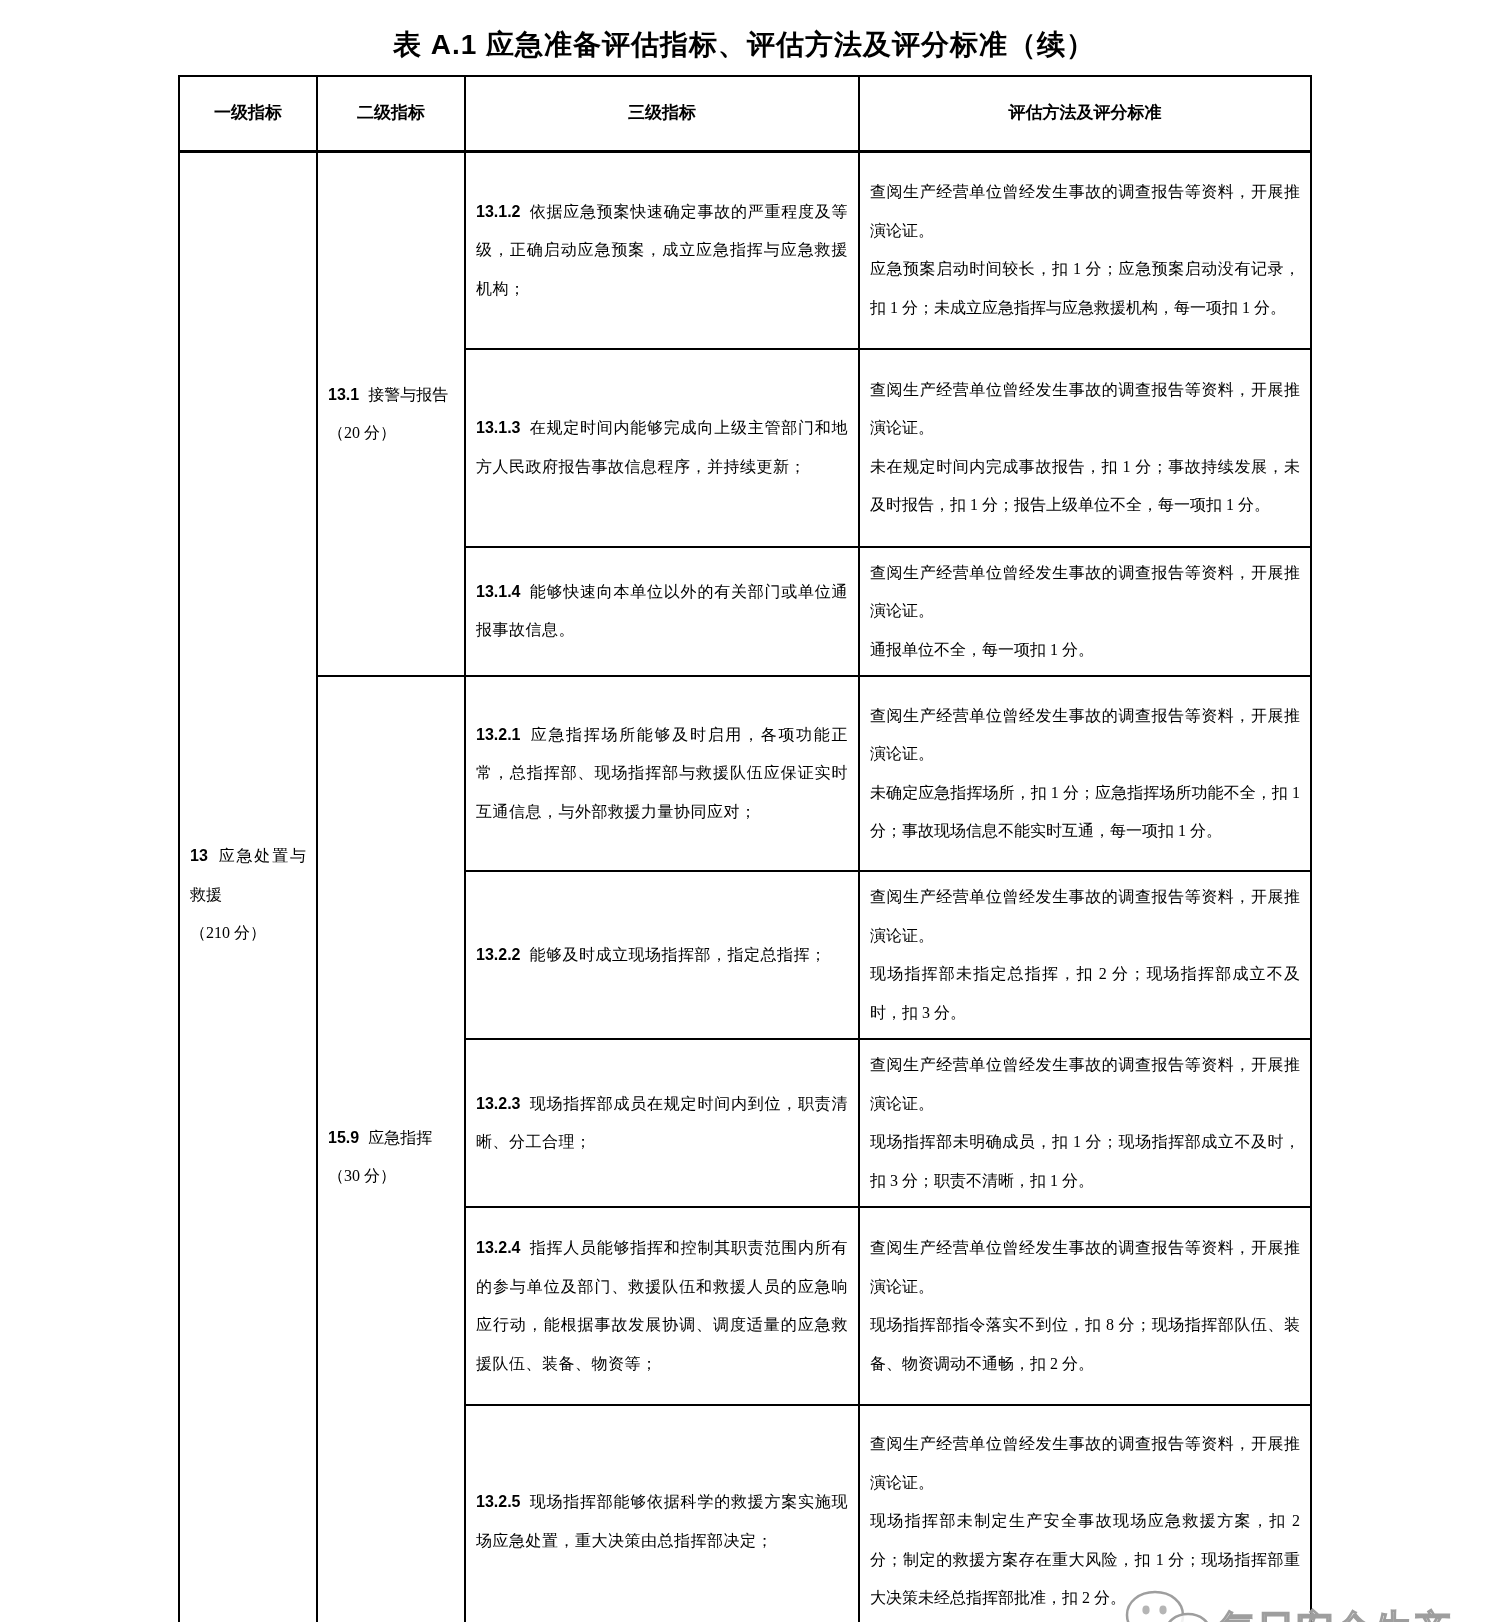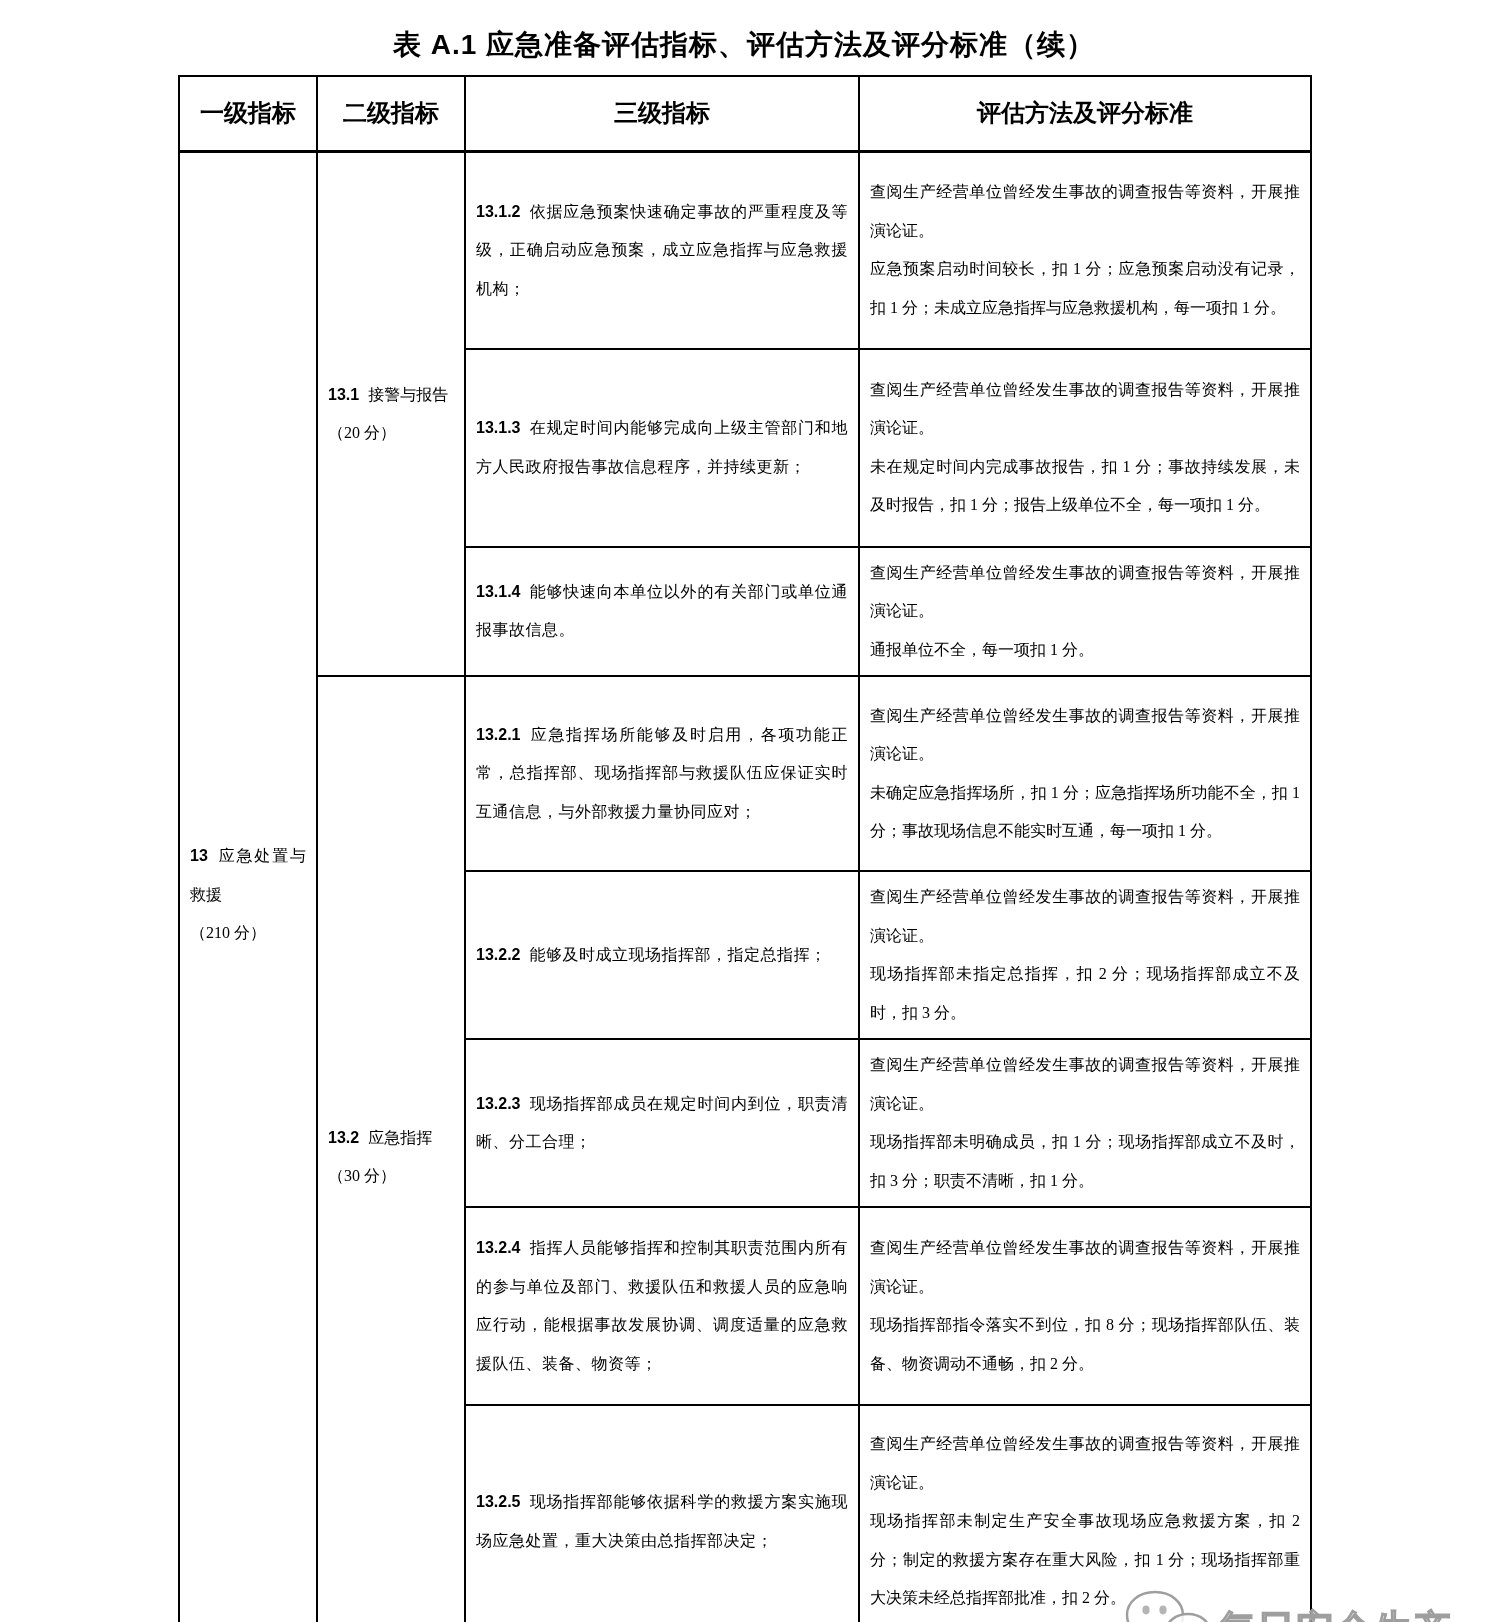--- a/index.html
+++ b/index.html
@@ -27,21 +27,21 @@
     border:2px solid #000;
     padding:6px 10px;
     vertical-align:middle;
     font-size:16px;
     line-height:38.5px;
     word-break:break-all;
   }
   table.eval thead th{
     height:73px;
     font-family:"Liberation Sans","DejaVu Sans",sans-serif;
-    font-weight:bold;font-size:24px;
+    font-weight:bold;font-size:17px;
     text-align:center;
     border-bottom:3px solid #000;
     padding:0 4px;
   }
   td.c1{ text-align:justify; padding:6px 10px; }
   td.c2{ text-align:justify; padding:6px 16px; }
   td.c3{ text-align:justify; letter-spacing:0.5px; padding:6px 10px; }
   td.c4{ text-align:justify; padding:6px 8px; }
   td p{ margin:0; }
   .num{
@@ -115,21 +115,21 @@
       </tr>
       <tr class="rh3">
         <td class="c3"><span class="num">13.1.4</span><span>能够快速向本单位以外的有关部门或单位通报事故信息。</span></td>
         <td class="c4">
           <p>查阅生产经营单位曾经发生事故的调查报告等资料，开展推演论证。</p>
           <p>通报单位不全，每一项扣 1 分。</p>
         </td>
       </tr>
       <tr class="rh4">
         <td class="c2" rowspan="5">
-          <div><span class="num">13.2</span><span>应急指挥</span></div>
+          <div><span class="num">15.9</span><span>应急指挥</span></div>
           <div>（30 分）</div>
         </td>
         <td class="c3"><span class="num">13.2.1</span><span>应急指挥场所能够及时启用，各项功能正常，总指挥部、现场指挥部与救援队伍应保证实时互通信息，与外部救援力量协同应对；</span></td>
         <td class="c4">
           <p>查阅生产经营单位曾经发生事故的调查报告等资料，开展推演论证。</p>
           <p>未确定应急指挥场所，扣 1 分；应急指挥场所功能不全，扣 1 分；事故现场信息不能实时互通，每一项扣 1 分。</p>
         </td>
       </tr>
       <tr class="rh5">
         <td class="c3"><span class="num">13.2.2</span><span>能够及时成立现场指挥部，指定总指挥；</span></td>

